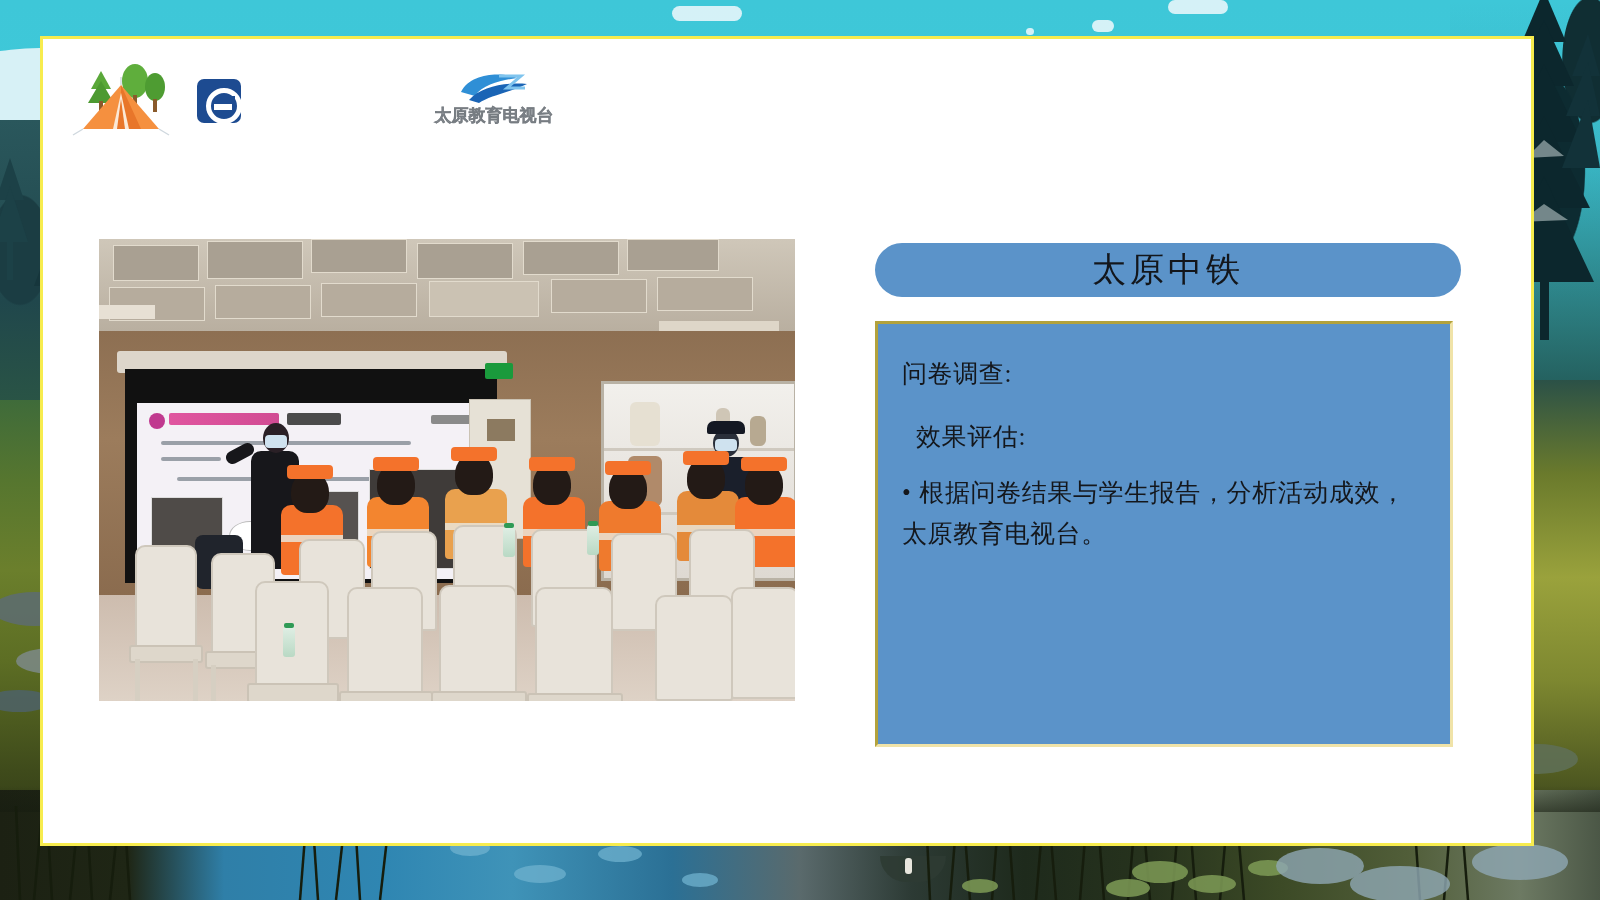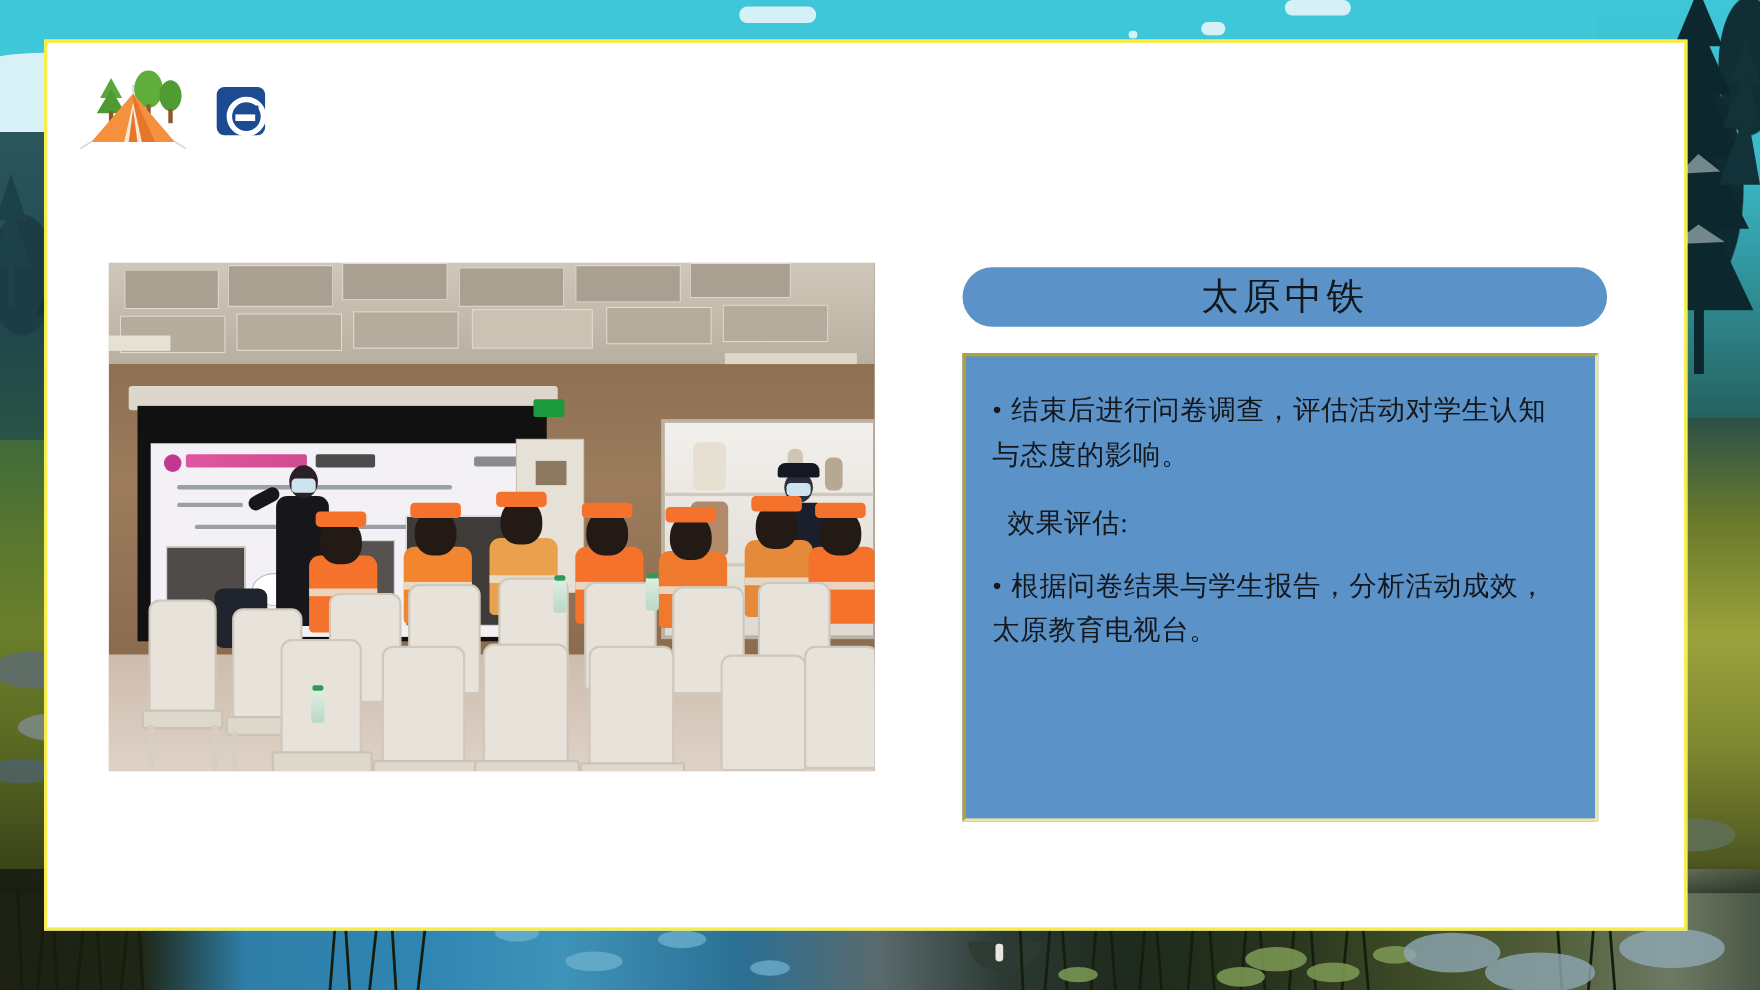--- a/index.html
+++ b/index.html
@@ -592,20 +592,28 @@
             <line x1="88" y1="70" x2="98" y2="76"></line>
             <line x1="50" y1="26" x2="50" y2="18"></line>
           </g>
         </svg>
       </div>
 
       <div class="logo-railway">
         <div class="rw-mark"></div>
       </div>
 
+      <div class="logo-tv">
+        <svg class="tv-swoosh" viewBox="0 0 78 34">
+          <path d="M6 22 C16 2, 48 2, 62 8 C48 10, 28 14, 20 26 Z" fill="#2f8fd6"></path>
+          <path d="M14 30 C26 16, 52 12, 72 14 C56 22, 34 26, 24 33 Z" fill="#1a64b5"></path>
+          <path d="M44 6 L66 6 L52 18 L70 18" stroke="#7fc4ee" stroke-width="3" fill="none"></path>
+        </svg>
+        <div class="tv-cn">太原教育电视台</div>
+      </div>
     </div>
 
     <div id="photo">
       <div class="ph-ceiling"></div>
       <div class="ph-tile" style="left:14px;  top:6px;  width:86px; height:36px;"></div>
       <div class="ph-tile" style="left:108px; top:2px;  width:96px; height:38px;"></div>
       <div class="ph-tile" style="left:212px; top:0px;  width:96px; height:34px;"></div>
       <div class="ph-tile" style="left:318px; top:4px;  width:96px; height:36px;"></div>
       <div class="ph-tile" style="left:424px; top:2px;  width:96px; height:34px;"></div>
       <div class="ph-tile" style="left:528px; top:0px;  width:92px; height:32px;"></div>
@@ -738,24 +746,22 @@
       <div class="bottle-cap" style="left:405px; top:284px;"></div>
       <div class="bottle" style="left:488px; top:286px;"></div>
       <div class="bottle-cap" style="left:489px; top:282px;"></div>
     </div>
 
     <div id="title-banner">
       <span id="title-text">太原中铁</span>
     </div>
 
     <div id="content-box">
-
-      <div class="body-line bullet">
-        <span class="bullet-dot">•</span><span>结束后进行问卷调查，评估活动对学生认知与态度的影响。</span>
-      </div>
+      <div class="body-line heading">问卷调查:</div>
+
 
       <div class="body-line heading-indent">效果评估:</div>
 
       <div class="body-line bullet">
         <span class="bullet-dot">•</span><span>根据问卷结果与学生报告，分析活动成效，太原教育电视台。</span>
       </div>
     </div>
 
   </div>
 </div>

